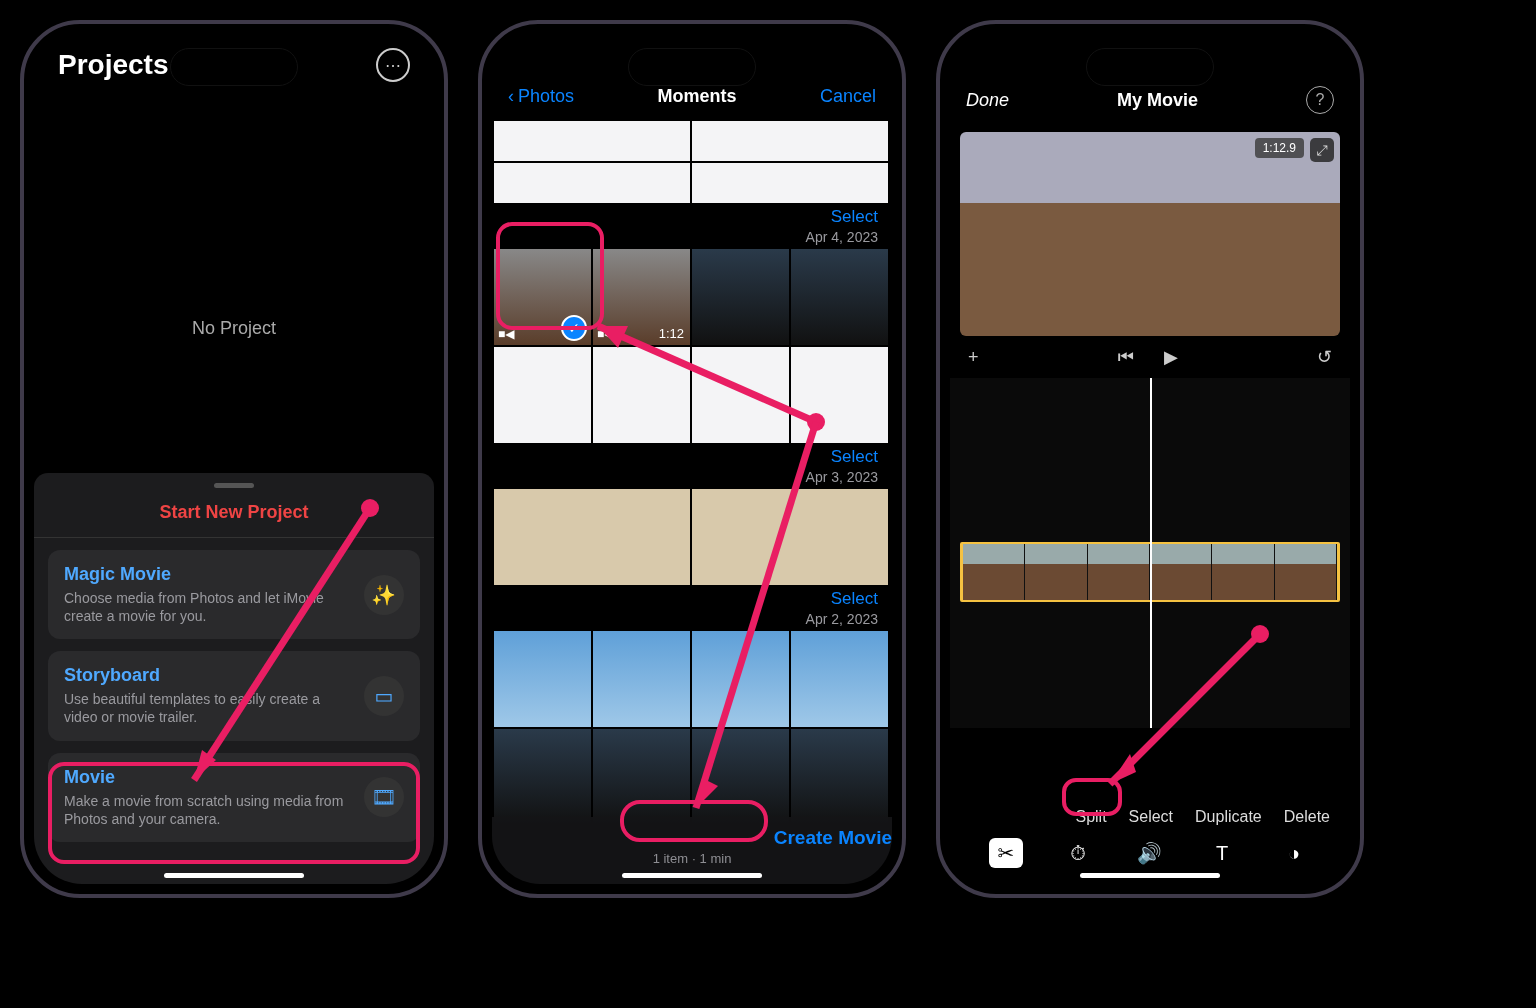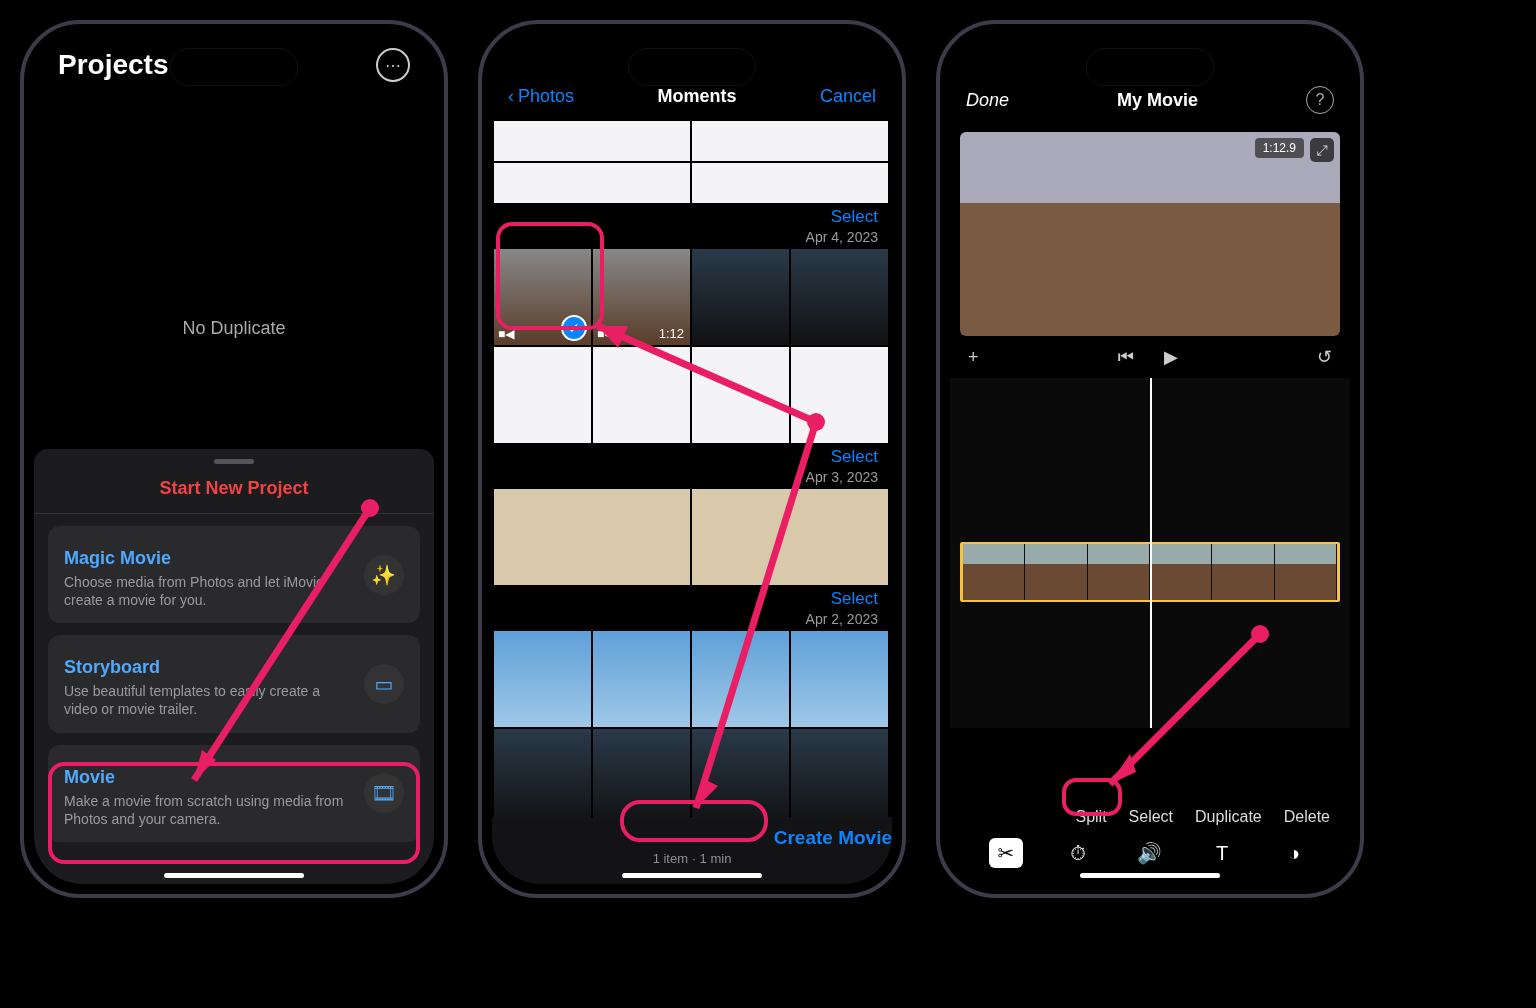--- a/index.html
+++ b/index.html
@@ -15,21 +15,21 @@
   .p1-header{display:flex;justify-content:space-between;align-items:center;padding:14px 24px 6px;}
   .p1-title{font-size:28px;font-weight:700;}
   .circle-btn{width:30px;height:30px;border:2px solid #ccc;border-radius:50%;display:flex;align-items:center;justify-content:center;font-size:16px;color:#ccc;}
   .no-projects{color:#aaa;font-size:18px;text-align:center;margin-top:230px;}
   .sheet{position:absolute;bottom:0;left:0;right:0;background:#1c1c1e;border-radius:14px 14px 0 0;padding:10px 0 24px;}
   .grabber{width:40px;height:5px;background:#555;border-radius:3px;margin:0 auto 14px;}
   .sheet-title{text-align:center;font-size:18px;font-weight:600;color:#ef4444;padding-bottom:14px;border-bottom:1px solid #333;}
   .sheet-list{padding:12px 14px 6px;}
   .option{background:#2a2a2c;border-radius:12px;padding:14px 16px;margin-bottom:12px;display:flex;align-items:center;gap:14px;position:relative;}
   .option .txt{flex:1;}
-  .option h3{margin:8px 0 4px;color:#4fa9ff;font-size:18px;font-weight:600;}
+  .option h3{margin:0 0 4px;color:#4fa9ff;font-size:18px;font-weight:600;}
   .option p{margin:0;color:#9a9a9f;font-size:14px;line-height:1.3;}
   .option .icn{width:40px;height:40px;border-radius:20px;background:#333;display:flex;align-items:center;justify-content:center;color:#4fa9ff;font-size:20px;}
   .hilite{position:absolute;border:4px solid #e91e63;border-radius:16px;pointer-events:none;z-index:60;}
   .home-ind{position:absolute;bottom:6px;left:50%;transform:translateX(-50%);width:140px;height:5px;background:#fff;border-radius:3px;}
   
   .p2-nav{display:flex;align-items:center;justify-content:space-between;padding:12px 16px;font-size:18px;}
   .p2-nav .back{color:#0a84ff;display:flex;align-items:center;gap:4px;}
   .p2-nav .title{font-weight:600;}
   .p2-nav .cancel{color:#0a84ff;}
   .moments{overflow:hidden;height:740px;}
@@ -81,21 +81,21 @@
 <body>
 <div class="canvas">
 
 <div class="phone phone1">
   <div class="screen">
     <div class="island"></div>
     <div class="p1-header">
       <span class="p1-title">Projects</span>
       <span class="circle-btn">⋯</span>
     </div>
-    <div class="no-projects">No Duplicate</div>
+    <div class="no-projects">No Project</div>
 
     <div class="sheet">
       <div class="grabber"></div>
       <div class="sheet-title">Start New Project</div>
       <div class="sheet-list" id="sheet-list">
             <div class="option">
               <div class="txt">
                 <h3>Magic Movie</h3>
                 <p>Choose media from Photos and let iMovie create a movie for you.</p>
               </div>

